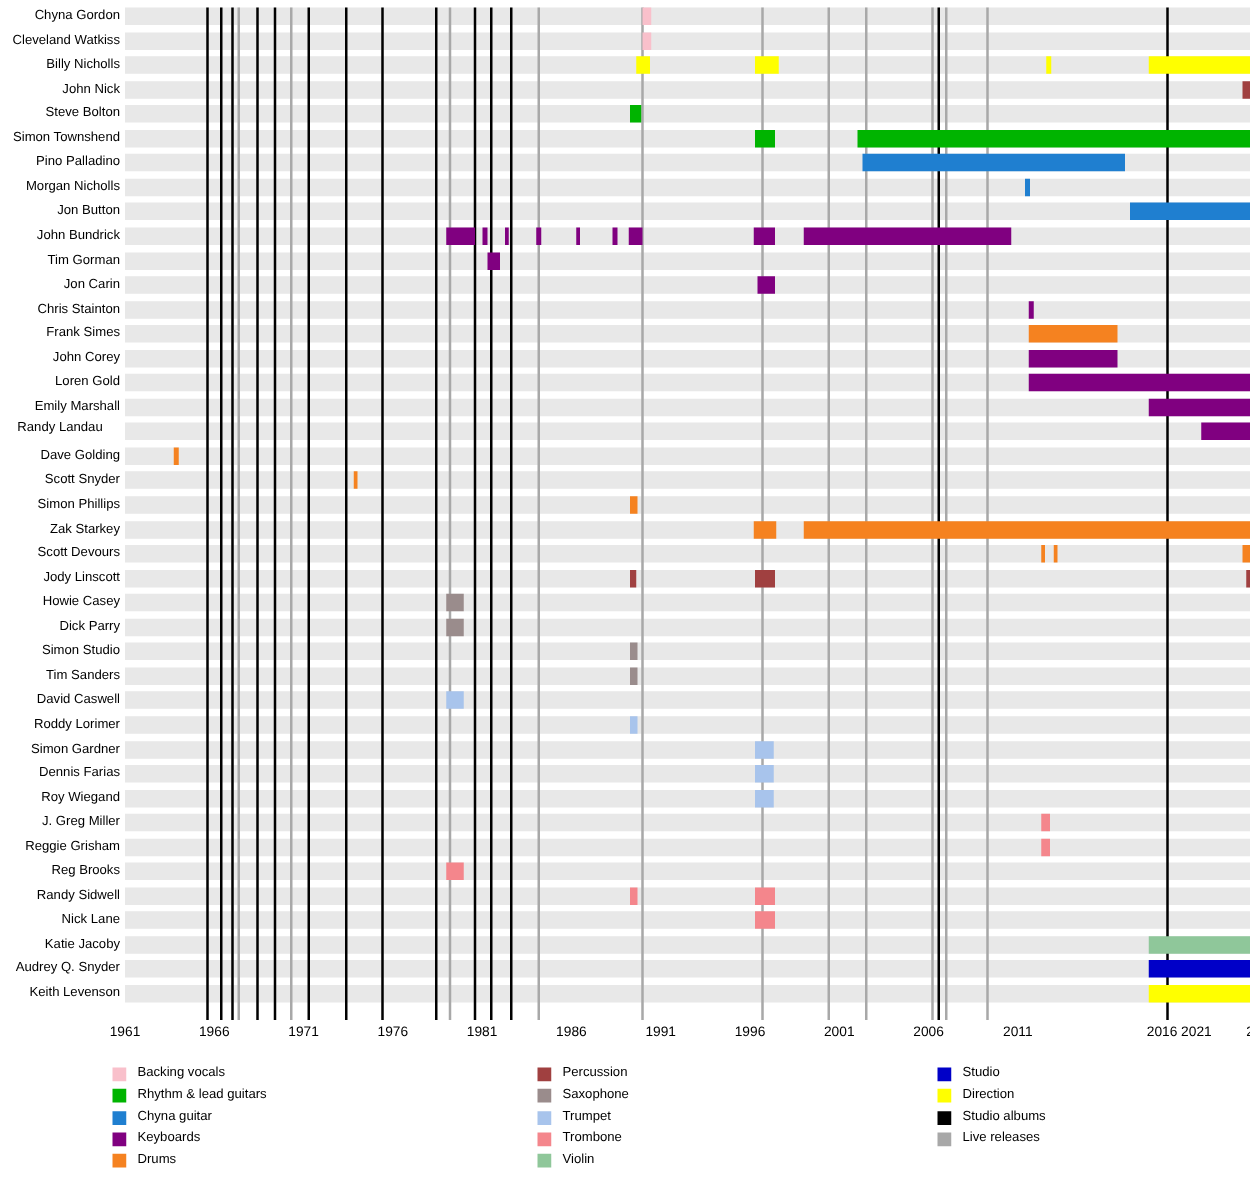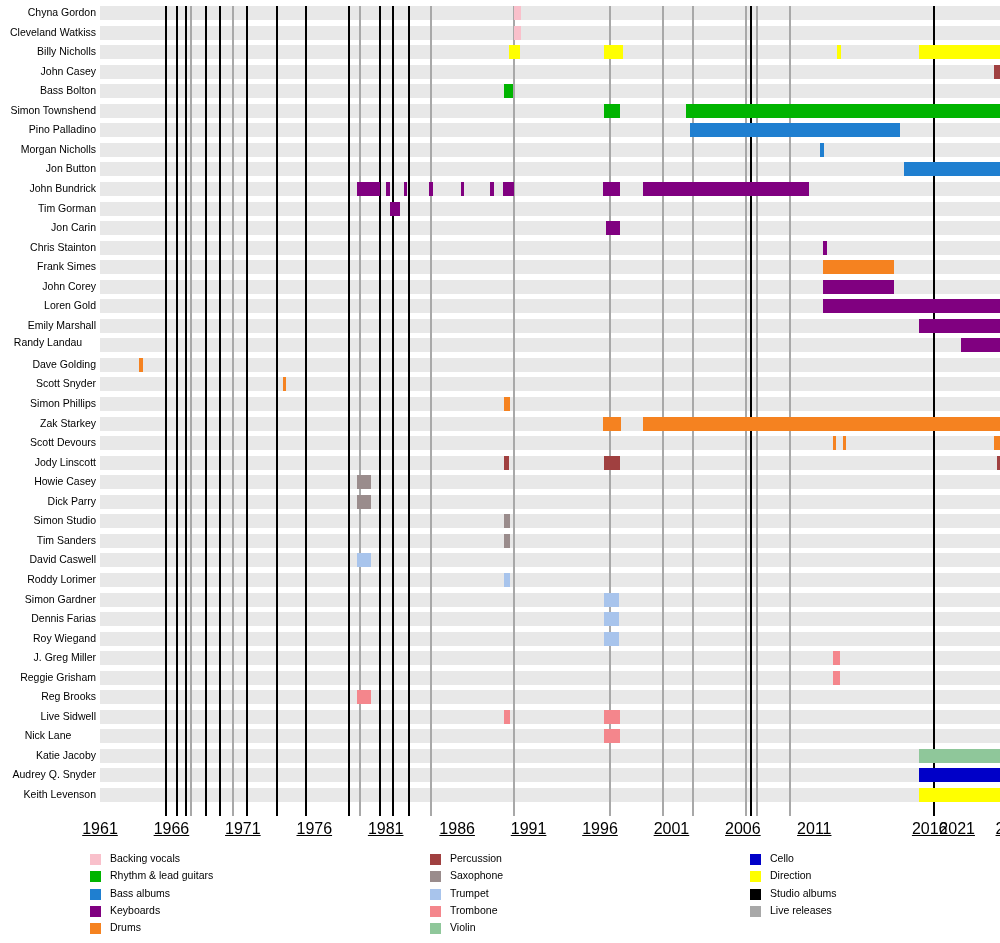--- a/index.html
+++ b/index.html
@@ -25,39 +25,39 @@
   
   .vrule{position:absolute;top:0;height:810px;width:2px;}
   .vrule.studio{background:#000000;}
   .vrule.live{background:#a8a8a8;}
 
   
   .bar{position:absolute;height:14px;}
 
   
   .axis{position:absolute;left:100px;top:816px;width:900px;height:22px;}
-  .tick{position:absolute;top:4px;font-size:16px;color:#000;transform:translateX(-50%);text-decoration:underline;}
+  .tick{position:absolute;top:4px;font-size:11px;color:#000;transform:translateX(-50%);}
 
   
   .legend{position:absolute;left:0;top:852px;width:1000px;height:90px;}
   .legend-col{position:absolute;top:0;}
   .legend-item{position:relative;height:17.3px;}
   .swatch{position:absolute;left:0;top:2px;width:11px;height:11px;}
   .legend-text{position:absolute;left:20px;top:0;font-size:10.5px;color:#000;line-height:13px;white-space:nowrap;}
 </style>
 </head>
 <body>
 
 <div id="chart">
   <div class="labels">
       <div class="row-label" style="top: 7px;">Chyna Gordon</div>
       <div class="row-label" style="top: 26.55px;">Cleveland Watkiss</div>
       <div class="row-label" style="top: 46.1px;">Billy Nicholls</div>
-      <div class="row-label" style="top: 65.65px;">John Casey</div>
-      <div class="row-label" style="top: 85.2px;">Bass Bolton</div>
+      <div class="row-label" style="top: 65.65px;">John Nick</div>
+      <div class="row-label" style="top: 85.2px;">Steve Bolton</div>
       <div class="row-label" style="top: 104.75px;">Simon Townshend</div>
       <div class="row-label" style="top: 124.3px;">Pino Palladino</div>
       <div class="row-label" style="top: 143.85px;">Morgan Nicholls</div>
       <div class="row-label" style="top: 163.4px;">Jon Button</div>
       <div class="row-label" style="top: 182.95px;">John Bundrick</div>
       <div class="row-label" style="top: 202.5px;">Tim Gorman</div>
       <div class="row-label" style="top: 222.05px;">Jon Carin</div>
       <div class="row-label" style="top: 241.6px; padding-left: 28px;">Chris Stainton</div>
       <div class="row-label" style="top: 261.15px;">Frank Simes</div>
       <div class="row-label" style="top: 280.7px;">John Corey</div>
@@ -75,22 +75,22 @@
       <div class="row-label" style="top: 515.3px;">Simon Studio</div>
       <div class="row-label" style="top: 534.85px;">Tim Sanders</div>
       <div class="row-label" style="top: 554.4px;">David Caswell</div>
       <div class="row-label" style="top: 573.95px;">Roddy Lorimer</div>
       <div class="row-label" style="top: 593.5px;">Simon Gardner</div>
       <div class="row-label" style="top: 613.05px;">Dennis Farias</div>
       <div class="row-label" style="top: 632.6px;">Roy Wiegand</div>
       <div class="row-label" style="top: 652.15px;">J. Greg Miller</div>
       <div class="row-label" style="top: 671.7px;">Reggie Grisham</div>
       <div class="row-label" style="top: 691.25px;">Reg Brooks</div>
-      <div class="row-label" style="top: 710.8px;">Live Sidwell</div>
-      <div class="row-label" style="top: 730.35px; text-align: center;">Nick Lane</div>
+      <div class="row-label" style="top: 710.8px;">Randy Sidwell</div>
+      <div class="row-label" style="top: 730.35px;">Nick Lane</div>
       <div class="row-label" style="top: 749.9px;">Katie Jacoby</div>
       <div class="row-label" style="top: 769.45px;">Audrey Q. Snyder</div>
       <div class="row-label" style="top: 789px;">Keith Levenson</div>
     </div>
   <div class="plot">
       <div class="band" style="top: 0px;"></div>
       <div class="band" style="top: 19.55px;"></div>
       <div class="band" style="top: 39.1px;"></div>
       <div class="band" style="top: 58.65px;"></div>
       <div class="band" style="top: 78.2px;"></div>
@@ -236,21 +236,21 @@
         <div class="legend-item">
           <span class="swatch" style="background: rgb(249, 192, 203);"></span>
           <span class="legend-text">Backing vocals</span>
         </div>
         <div class="legend-item">
           <span class="swatch" style="background: rgb(0, 180, 0);"></span>
           <span class="legend-text">Rhythm &amp; lead guitars</span>
         </div>
         <div class="legend-item">
           <span class="swatch" style="background: rgb(31, 127, 208);"></span>
-          <span class="legend-text">Bass albums</span>
+          <span class="legend-text">Chyna guitar</span>
         </div>
         <div class="legend-item">
           <span class="swatch" style="background: rgb(128, 0, 128);"></span>
           <span class="legend-text">Keyboards</span>
         </div>
         <div class="legend-item">
           <span class="swatch" style="background: rgb(245, 130, 32);"></span>
           <span class="legend-text">Drums</span>
         </div>
       </div>
@@ -272,21 +272,21 @@
           <span class="legend-text">Trombone</span>
         </div>
         <div class="legend-item">
           <span class="swatch" style="background: rgb(143, 199, 154);"></span>
           <span class="legend-text">Violin</span>
         </div>
       </div>
       <div class="legend-col" style="left: 750px;">
         <div class="legend-item">
           <span class="swatch" style="background: rgb(0, 0, 200);"></span>
-          <span class="legend-text">Cello</span>
+          <span class="legend-text">Studio</span>
         </div>
         <div class="legend-item">
           <span class="swatch" style="background: rgb(255, 255, 0);"></span>
           <span class="legend-text">Direction</span>
         </div>
         <div class="legend-item">
           <span class="swatch" style="background: rgb(0, 0, 0);"></span>
           <span class="legend-text">Studio albums</span>
         </div>
         <div class="legend-item">

